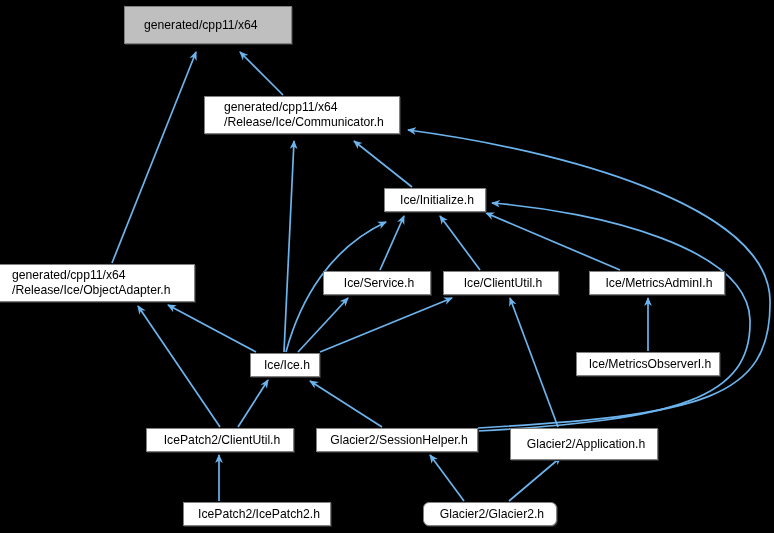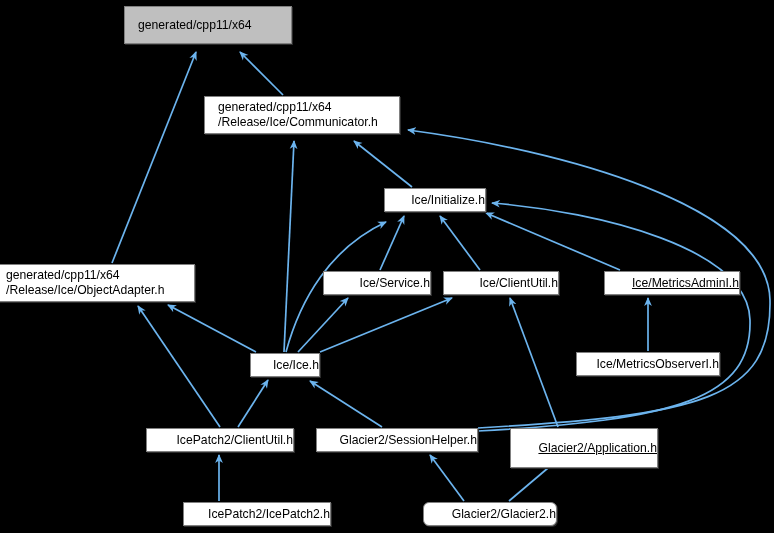--- a/index.html
+++ b/index.html
@@ -42,25 +42,25 @@
     z-index: 5;
     box-shadow: 1px 1px 0 0 #2b2b2b;
   }
   .node.root {
     background: #bfbfbf;
   }
   .node .ln {
     display: block;
     width: 100%;
     text-align: left;
-    padding-left: 13px;
+    padding-left: 19px;
     box-sizing: border-box;
   }
   .node.single .ln {
-    text-align: right;
+    text-align: center;
     padding-left: 4px;
   }
 </style>
 </head>
 <body>
 
 <div id="graph">
 
   <svg id="edges" width="774" height="533" viewBox="0 0 774 533" xmlns="http://www.w3.org/2000/svg">
     <defs>
@@ -115,22 +115,22 @@
     </g>
   </svg>
 
   <div id="nodes">
       <div class="node root" title="generated/cpp11/x64/Release/Ice/FacetMap.h" style="left: 124px; top: 6px; width: 168px; height: 38px;"><span class="ln">generated/cpp11/x64</span></div>
       <div class="node" title="generated/cpp11/x64/Release/Ice/Communicator.h" style="left: 204px; top: 96px; width: 196px; height: 38px;"><span class="ln">generated/cpp11/x64</span><span class="ln">/Release/Ice/Communicator.h</span></div>
       <div class="node" title="generated/cpp11/x64/Release/Ice/ObjectAdapter.h" style="left: -8px; top: 264px; width: 203px; height: 38px;"><span class="ln">generated/cpp11/x64</span><span class="ln">/Release/Ice/ObjectAdapter.h</span></div>
       <div class="node single" title="Ice/Initialize.h" style="left: 384px; top: 188px; width: 102px; height: 24px;"><span class="ln">Ice/Initialize.h</span></div>
       <div class="node single" title="Ice/Service.h" style="left: 323px; top: 271px; width: 108px; height: 24px;"><span class="ln">Ice/Service.h</span></div>
       <div class="node single" title="Ice/Application.h" style="left: 443px; top: 271px; width: 116px; height: 24px;"><span class="ln">Ice/ClientUtil.h</span></div>
-      <div class="node single" title="Ice/MetricsAdminI.h" style="left: 604px; top: 271px; width: 136px; height: 24px; text-decoration: underline;"><span class="ln">Ice/MetricsAdminI.h</span></div>
+      <div class="node single" title="Ice/MetricsAdminI.h" style="left: 589px; top: 271px; width: 136px; height: 24px;"><span class="ln">Ice/MetricsAdminI.h</span></div>
       <div class="node single" title="Ice/MetricsObserverI.h" style="left: 576px; top: 352px; width: 144px; height: 24px;"><span class="ln">Ice/MetricsObserverI.h</span></div>
       <div class="node single" title="Ice/Ice.h" style="left: 250px; top: 353px; width: 70px; height: 24px;"><span class="ln">Ice/Ice.h</span></div>
       <div class="node single" title="IcePatch2/ClientUtil.h" style="left: 146px; top: 428px; width: 148px; height: 24px;"><span class="ln">IcePatch2/ClientUtil.h</span></div>
       <div class="node single" title="Glacier2/SessionHelper.h" style="left: 316px; top: 428px; width: 162px; height: 24px;"><span class="ln">Glacier2/SessionHelper.h</span></div>
-      <div class="node single" title="Glacier2/Application.h" style="left: 510px; top: 428px; width: 148px; height: 40px; text-decoration: underline;"><span class="ln">Glacier2/Application.h</span></div>
+      <div class="node single" title="Glacier2/Application.h" style="left: 510px; top: 428px; width: 148px; height: 32px;"><span class="ln">Glacier2/Application.h</span></div>
       <div class="node single" title="IcePatch2/IcePatch2.h" style="left: 146px; top: 502px; width: 148px; height: 24px; margin-left: 37px;"><span class="ln">IcePatch2/IcePatch2.h</span></div>
       <div class="node single" title="Glacier2/Glacier2.h" style="left: 423px; top: 502px; width: 134px; height: 24px; border-radius: 6px;"><span class="ln">Glacier2/Glacier2.h</span></div>
     </div>
 </div>
 
 </body></html>

